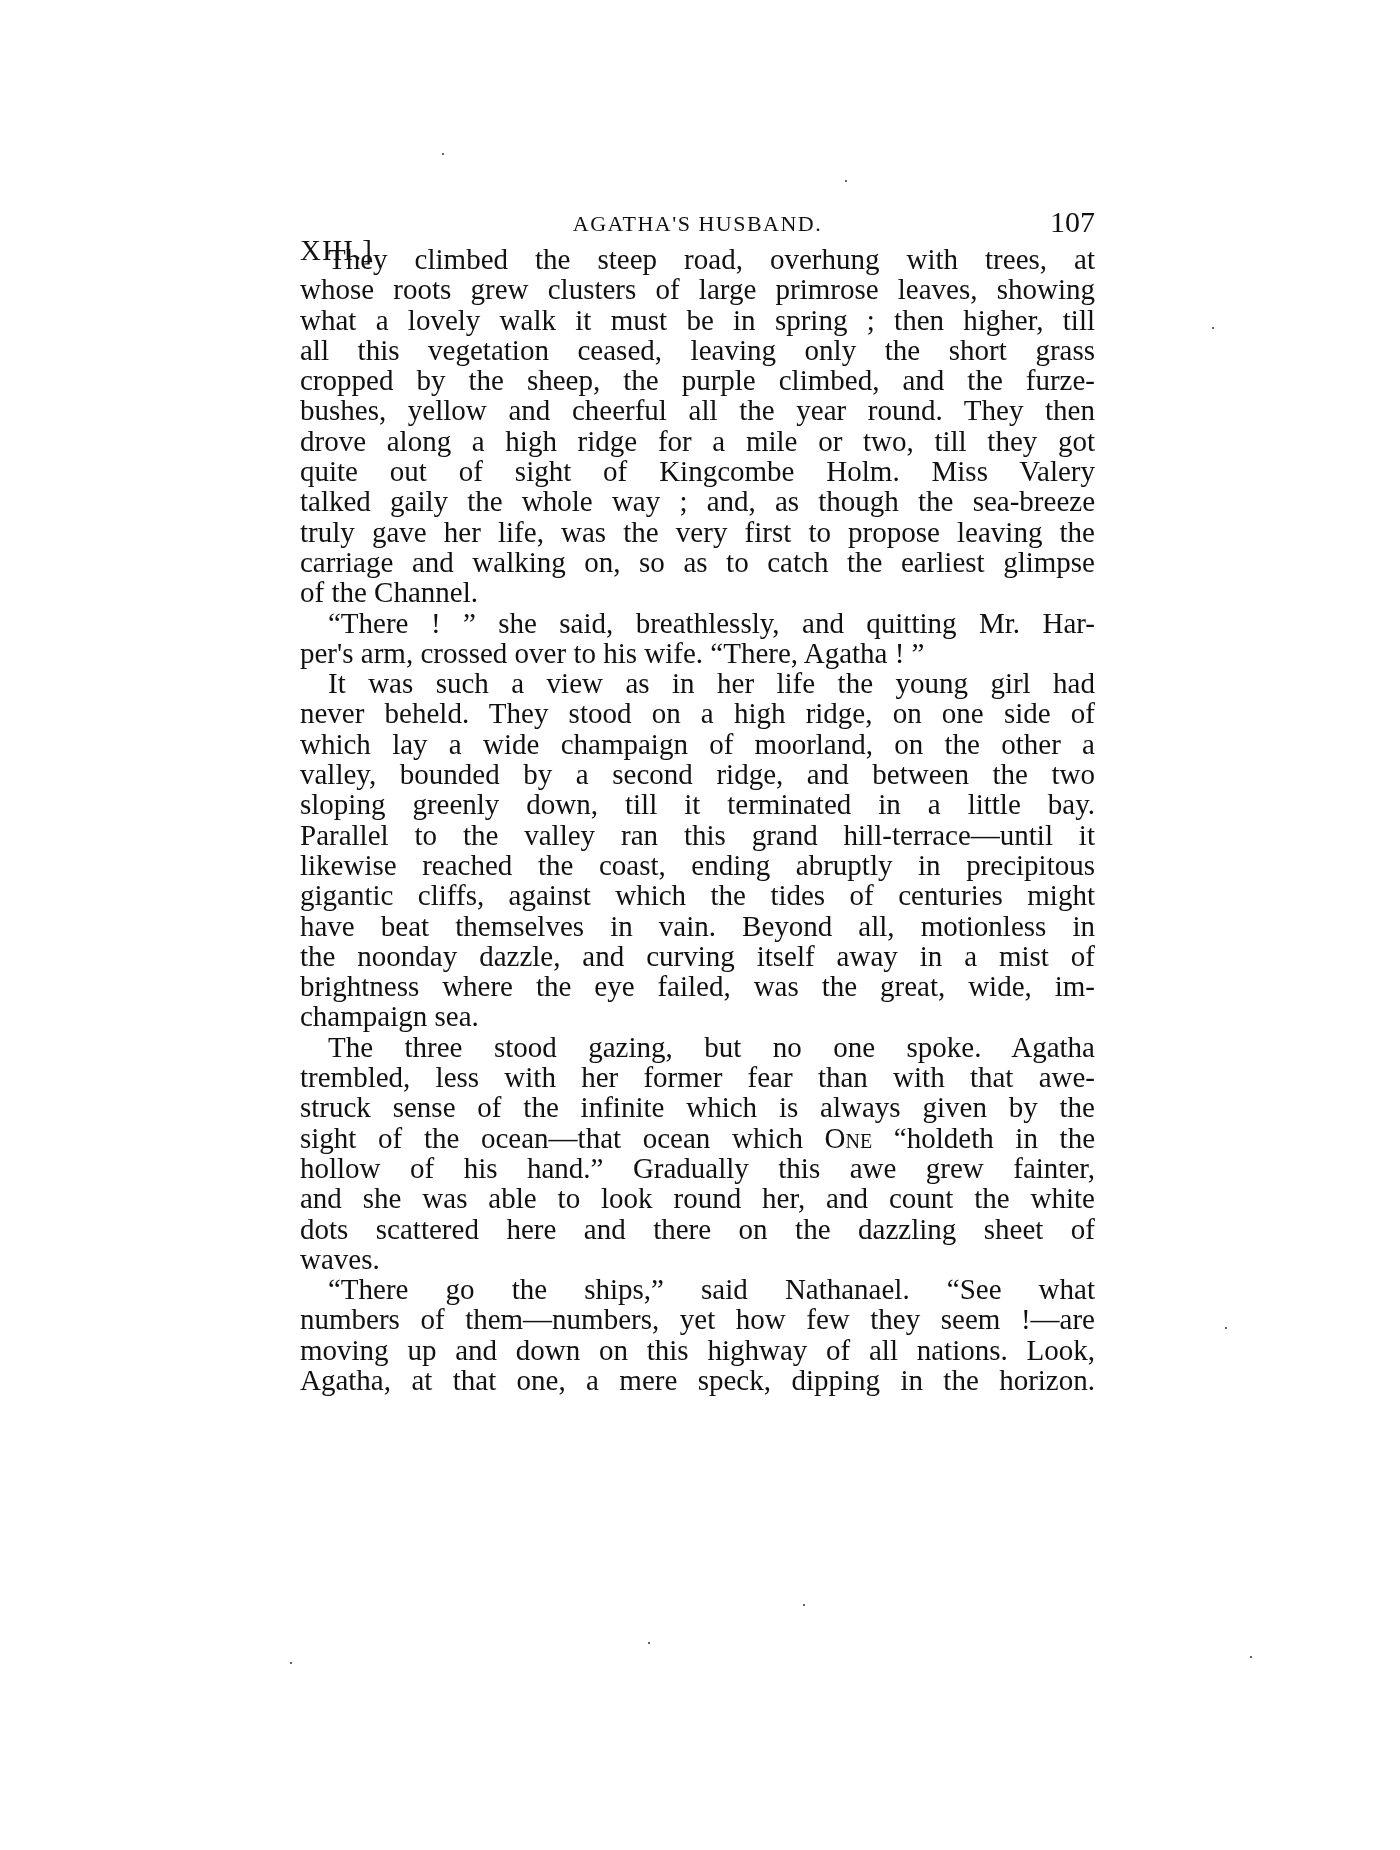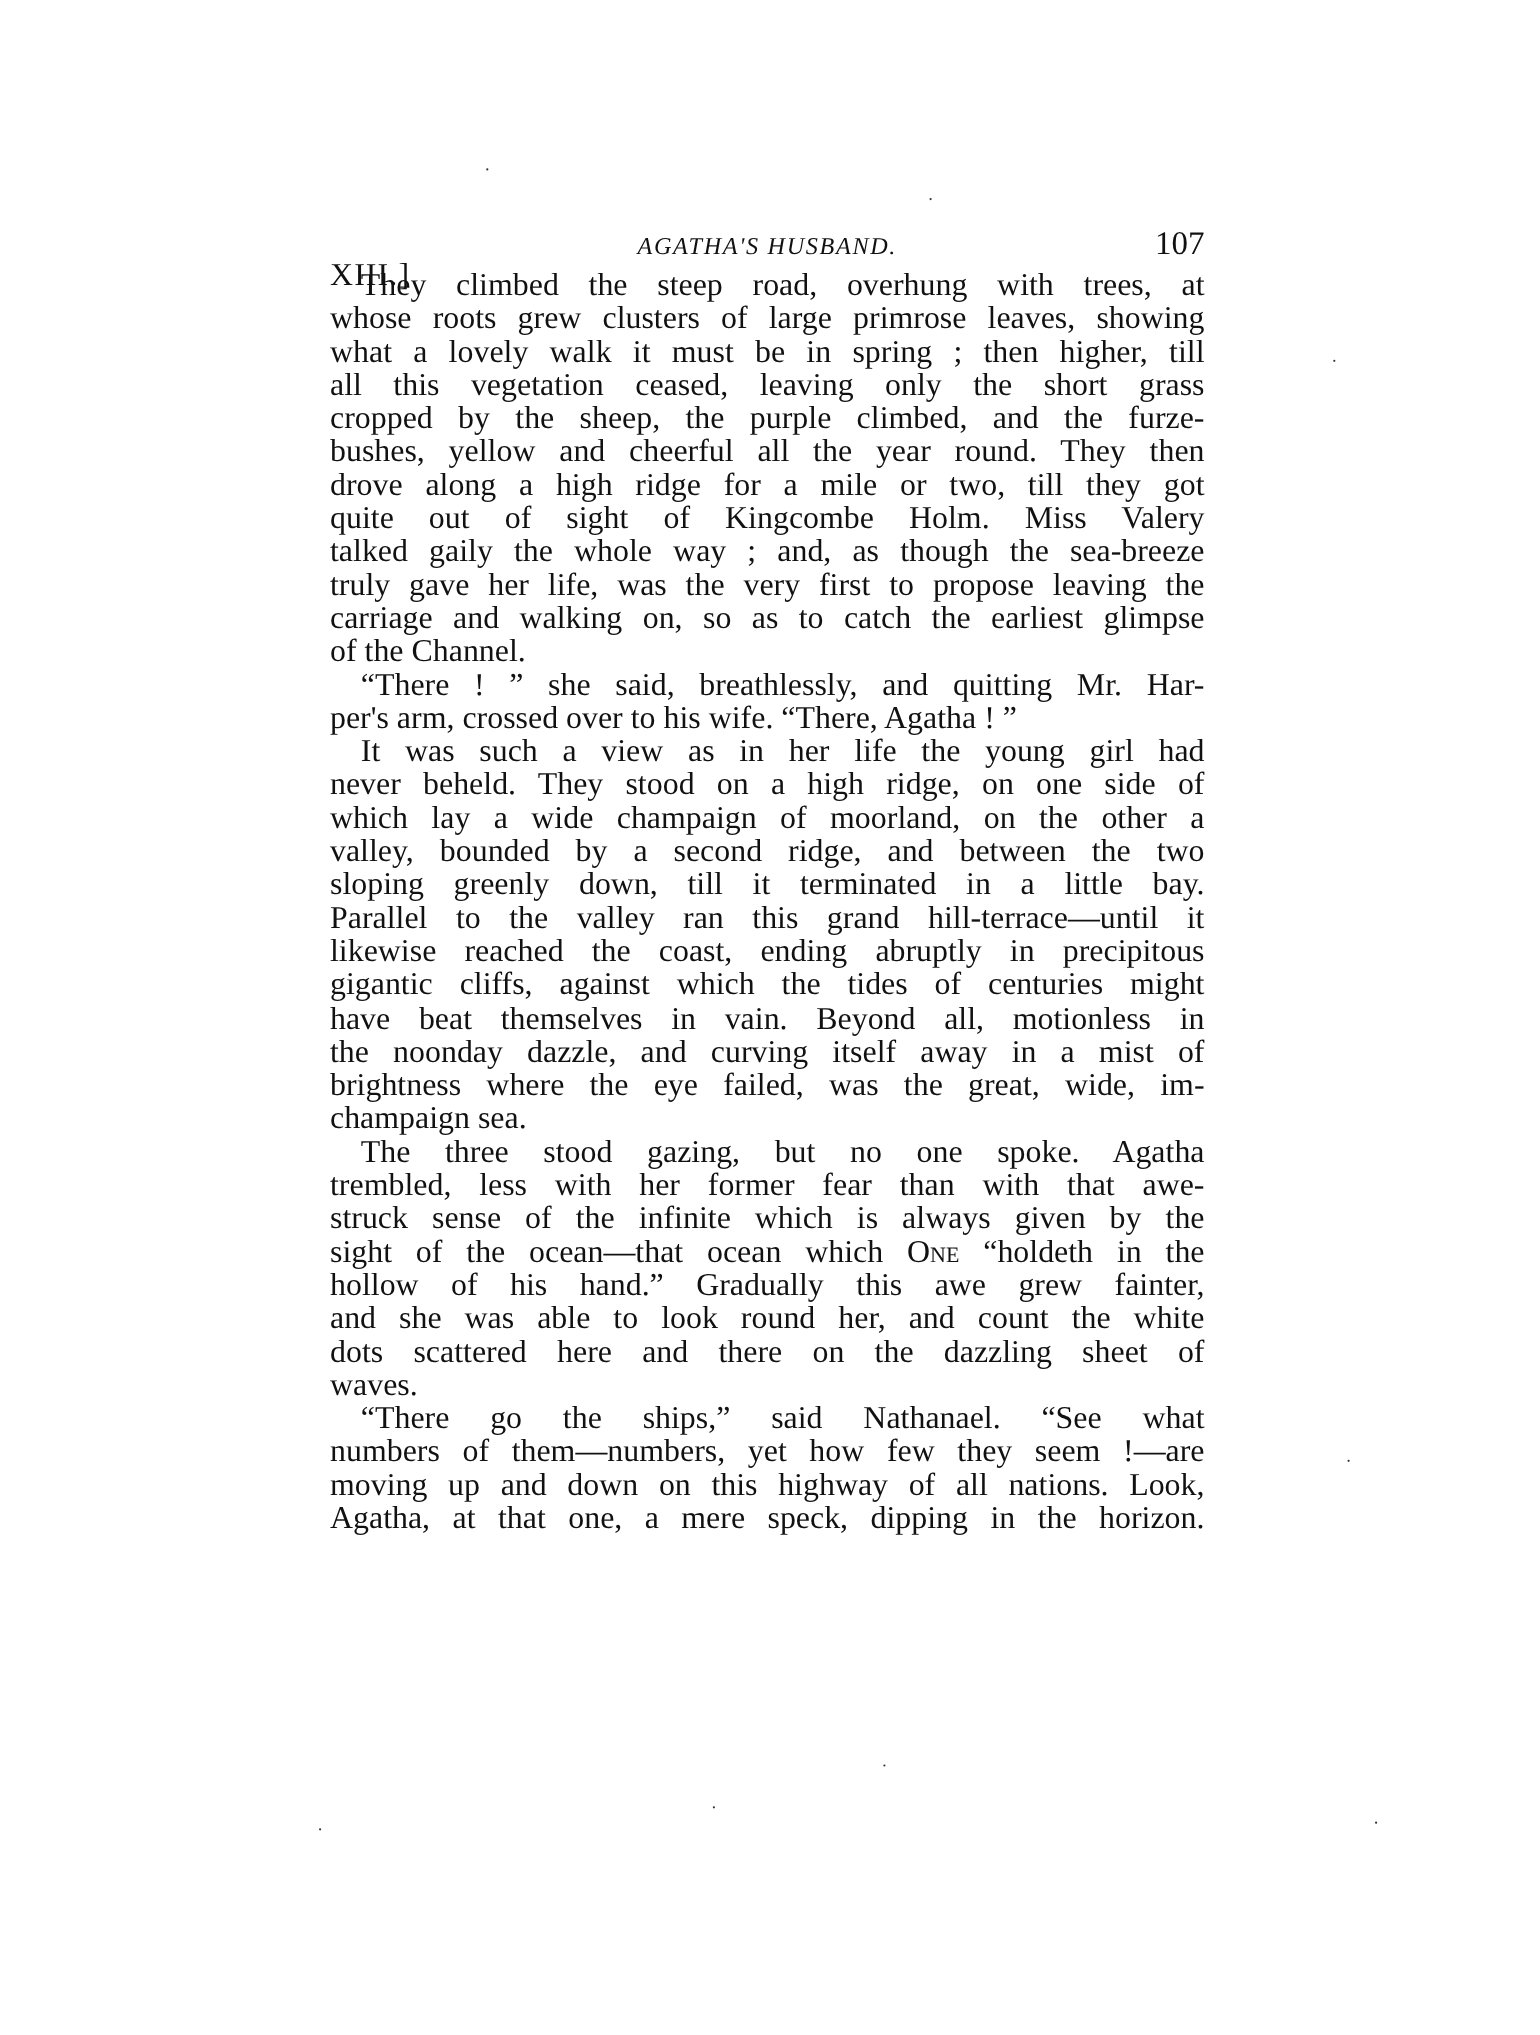--- a/index.html
+++ b/index.html
@@ -35,21 +35,20 @@
       margin-top: 28px;
     }
     .running-header .title {
       position: absolute;
       left: 0;
       right: 0;
       text-align: center;
       font-size: 22px;
       letter-spacing: 1.5px;
       top: 2px;
-      font-style: italic;
     }
     .running-header .page-number {
       position: absolute;
       right: 0;
       top: 0;
       font-size: 30px;
     }
     .body-text {
       font-size: 29px;
       line-height: 30.3px;

